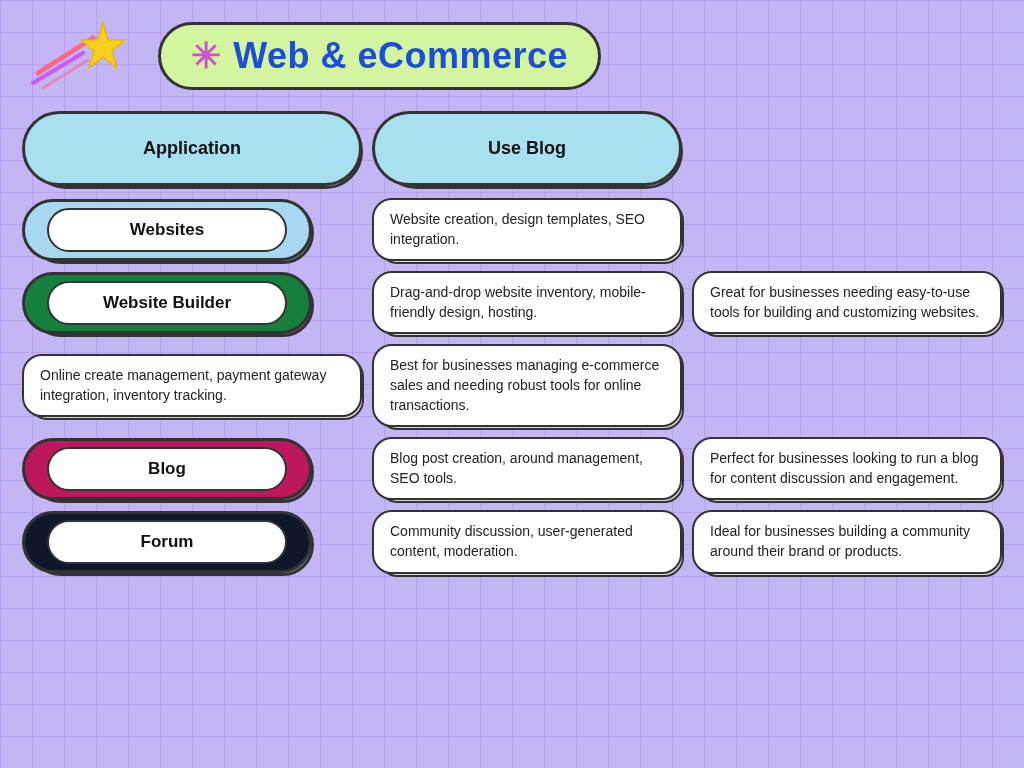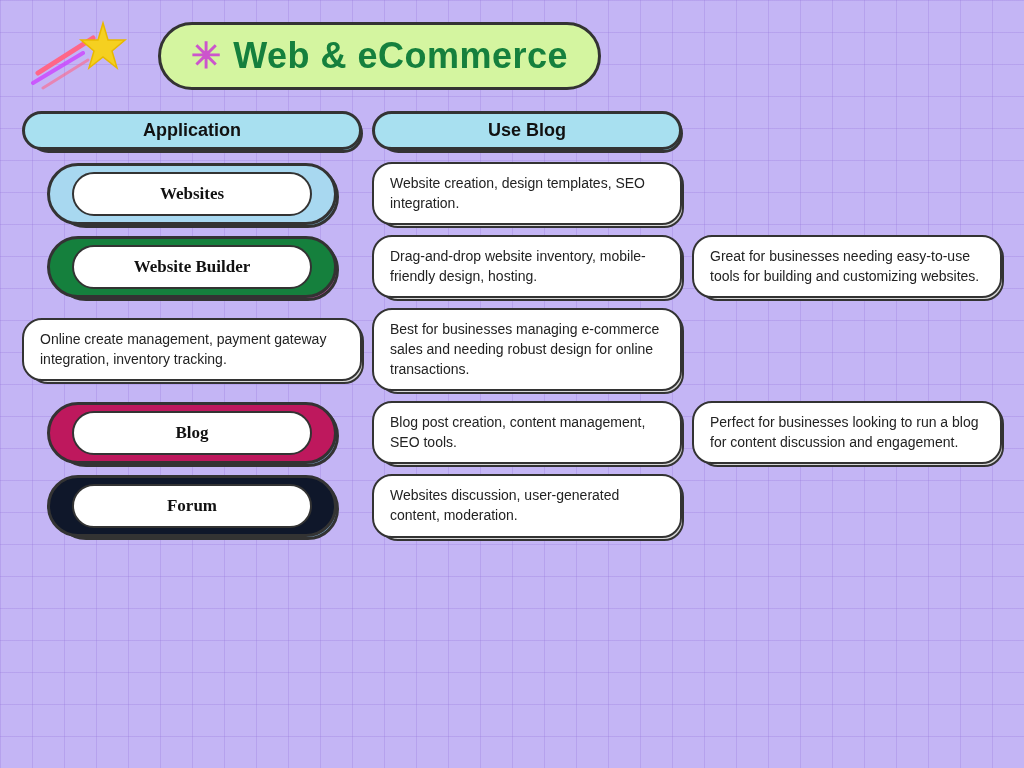--- a/index.html
+++ b/index.html
@@ -54,21 +54,21 @@
     .asterisk-icon {
       color: #cc55cc;
       font-size: 36px;
       font-weight: bold;
       line-height: 1;
     }
 
     .title-text {
       font-size: 36px;
       font-weight: 900;
-      color: #15803d;
+      color: #1d4ed8;
       letter-spacing: 0.5px;
     }
 
     
     .table-wrapper {
       flex: 1;
       display: flex;
       flex-direction: column;
       gap: 0;
     }
@@ -79,21 +79,21 @@
       grid-template-columns: 340px 1fr 1fr;
       gap: 10px;
       margin-bottom: 12px;
       padding: 0 4px;
     }
 
     .col-header {
       background-color: #a8e0f0;
       border: 3px solid #333;
       border-radius: 50px;
-      padding: 6px 20px;
+      padding: 24px 20px;
       text-align: center;
       font-weight: 800;
       font-size: 18px;
       color: #111;
       position: relative;
     }
 
     .col-header::before {
       content: '';
       position: absolute;
@@ -119,23 +119,21 @@
       grid-template-columns: 340px 1fr 1fr;
       gap: 10px;
       padding: 0 4px;
       align-items: center;
     }
 
     
     .app-cell {
       display: flex;
       align-items: center;
-      justify-content: center;
-      position: relative;
-      font-family: Liberation Serif, serif;
+      position: relative;
     }
 
     .app-pill-outer {
       width: 290px;
       height: 62px;
       border-radius: 50px;
       border: 3px solid #333;
       display: flex;
       align-items: center;
       justify-content: center;
@@ -258,37 +256,38 @@
           <div class="app-pill-outer app-pink">
             <div class="app-pill-inner">Website Builder</div>
           </div>
         </div>
         <div class="content-cell">Drag-and-drop website inventory, mobile-friendly design, hosting.</div>
         <div class="content-cell">Great for businesses needing easy-to-use tools for building and customizing websites.</div>
       </div>
 
       <div class="data-row">
         <div class="content-cell">Online create management, payment gateway integration, inventory tracking.</div>
-        <div class="content-cell">Best for businesses managing e-commerce sales and needing robust design for online transactions.</div>
+        <div class="content-cell">Best for businesses managing e-commerce sales and needing robust tools for online transactions.</div>
       </div>
 
       <div class="data-row">
         <div class="app-cell">
           <div class="app-pill-outer app-blue2">
             <div class="app-pill-inner">Blog</div>
           </div>
         </div>
-        <div class="content-cell">Blog post creation, content management, SEO tools.</div>
+        <div class="content-cell">Blog post creation, around management, SEO tools.</div>
         <div class="content-cell">Perfect for businesses looking to run a blog for content discussion and engagement.</div>
       </div>
 
       <div class="data-row">
         <div class="app-cell">
           <div class="app-pill-outer app-blue3">
             <div class="app-pill-inner">Forum</div>
           </div>
         </div>
-        <div class="content-cell">Websites discussion, user-generated content, moderation.</div>
+        <div class="content-cell">Community discussion, user-generated content, moderation.</div>
+        <div class="content-cell">Ideal for businesses building a community around their brand or products.</div>
       </div>
 
     </div>
   </div>
 </div>
 
 </body></html>

